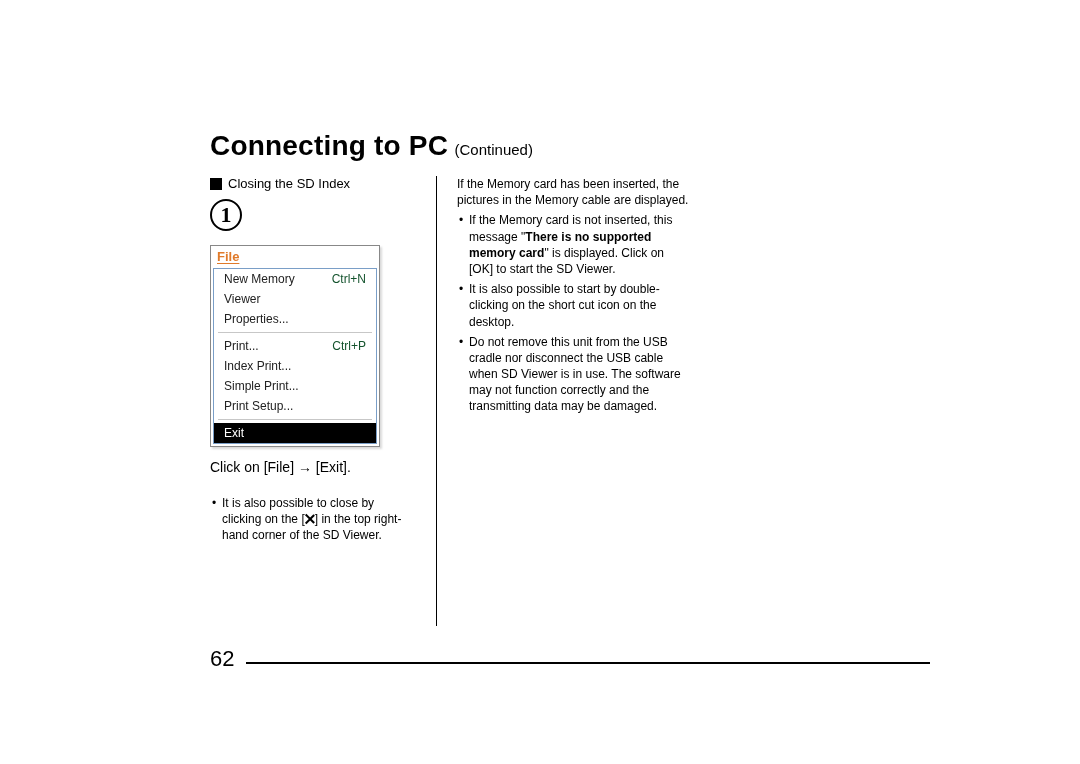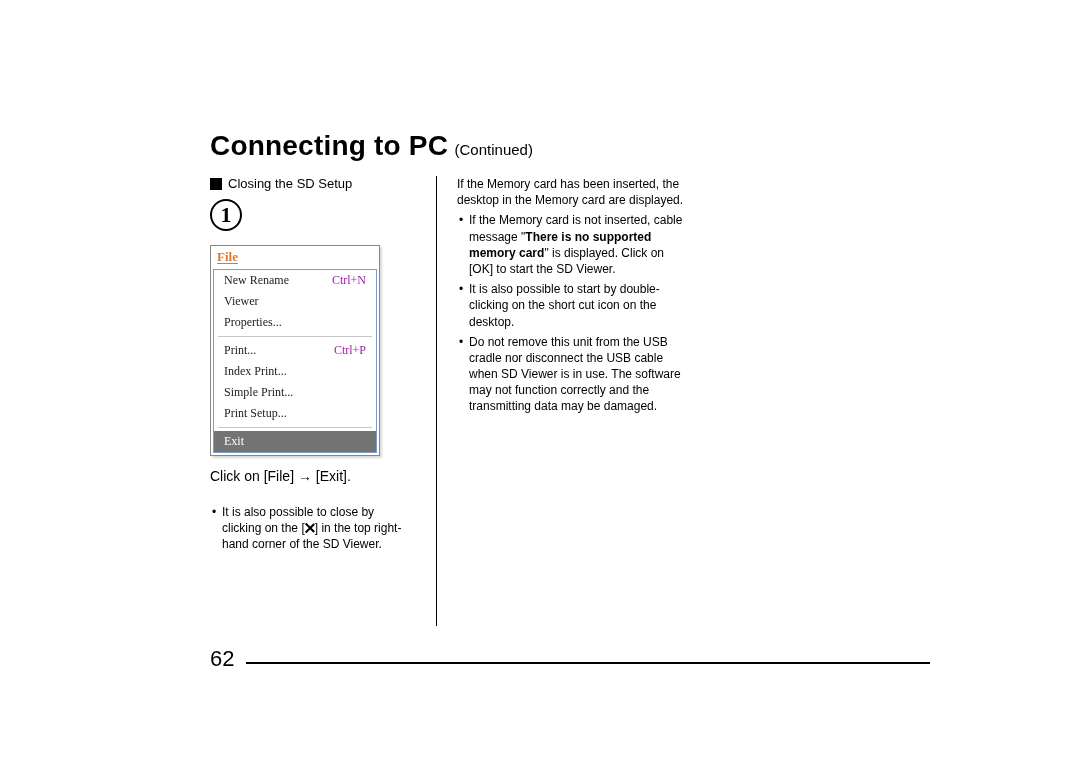--- a/index.html
+++ b/index.html
@@ -42,21 +42,21 @@
     border-radius: 50%;
     display: flex; align-items: center; justify-content: center;
     font-size: 22px; font-weight: bold;
     margin: 2px 0 14px 0;
     font-family: Georgia, 'Times New Roman', serif;
   }
   .menu-box {
     width: 170px;
     border: 1px solid #888;
     background: #fff;
-    font-family: Liberation Serif, serif;
+    font-family: Liberation Sans, sans-serif;
     font-size: 12px;
     box-shadow: 2px 2px 2px rgba(0,0,0,0.15);
     margin-bottom: 12px;
   }
   .menu-title {
     color: #e07a2a;
     font-weight: bold;
     font-size: 13px;
     padding: 3px 6px 4px 6px;
     text-decoration: underline;
@@ -68,28 +68,28 @@
     background: #fff;
   }
   .menu-item {
     display: flex;
     justify-content: space-between;
     padding: 3px 10px 3px 10px;
     color: #222;
     cursor: default;
     white-space: nowrap;
   }
-  .menu-item .shortcut { color: #a21caf; }
+  .menu-item .shortcut { color: #14532d; }
   .menu-sep {
     height: 1px;
     background: #c7c7c7;
     margin: 3px 4px;
   }
   .menu-item.selected {
-    background: #737373;
+    background: #000000;
     color: #fff;
   }
   .instr {
     font-size: 14px;
     margin: 4px 0 20px 0;
   }
   .arrow { font-family: Arial, sans-serif; }
   ul.bullets {
     list-style: none;
     font-size: 12px;
@@ -156,32 +156,32 @@
   <div class="title-line">
     <span class="title-main">Connecting to PC</span>
     <span class="title-sub">(Continued)</span>
   </div>
 
   <div class="columns">
 
     <div class="col-left">
       <div class="section-label">
         <span class="section-box"></span>
-        <span>Closing the SD Setup</span>
+        <span>Closing the SD Index</span>
       </div>
 
       <div class="step-badge">
         <span>1</span>
       </div>
 
       <div class="menu-box">
         <div class="menu-title">File</div>
         <div class="menu-inner">
           <div class="menu-item">
-            <span>New Rename</span>
+            <span>New Memory</span>
             <span class="shortcut">Ctrl+N</span>
           </div>
           <div class="menu-item">
             <span>Viewer</span>
             <span class="shortcut"></span>
           </div>
           <div class="menu-item">
             <span>Properties...</span>
             <span class="shortcut"></span>
           </div>
@@ -217,24 +217,24 @@
       <ul class="bullets">
         <li>
           <span>It is also possible to close by clicking on the [</span><span class="x-glyph"></span><span>] in the top right-hand corner of the SD Viewer.</span>
         </li>
       </ul>
     </div>
 
     <div class="col-divider"></div>
 
     <div class="col-right">
-      <div class="intro">If the Memory card has been inserted, the desktop in the Memory card are displayed.</div>
+      <div class="intro">If the Memory card has been inserted, the pictures in the Memory cable are displayed.</div>
       <ul class="bullets">
         <li>
-          <span>If the Memory card is not inserted, cable message "</span><b>There is no supported memory card</b><span>" is displayed. Click on [OK] to start the SD Viewer.</span>
+          <span>If the Memory card is not inserted, this message "</span><b>There is no supported memory card</b><span>" is displayed. Click on [OK] to start the SD Viewer.</span>
         </li>
         <li>
           <span>It is also possible to start by double-clicking on the short cut icon on the desktop.</span>
         </li>
         <li>
           <span>Do not remove this unit from the USB cradle nor disconnect the USB cable when SD Viewer is in use. The software may not function correctly and the transmitting data may be damaged.</span>
         </li>
       </ul>
     </div>
 

